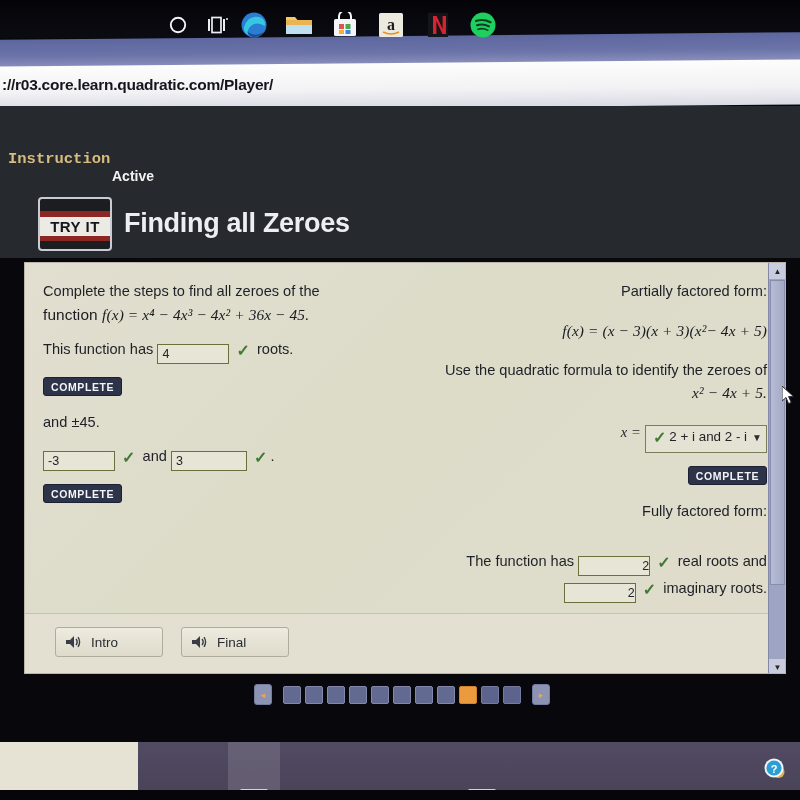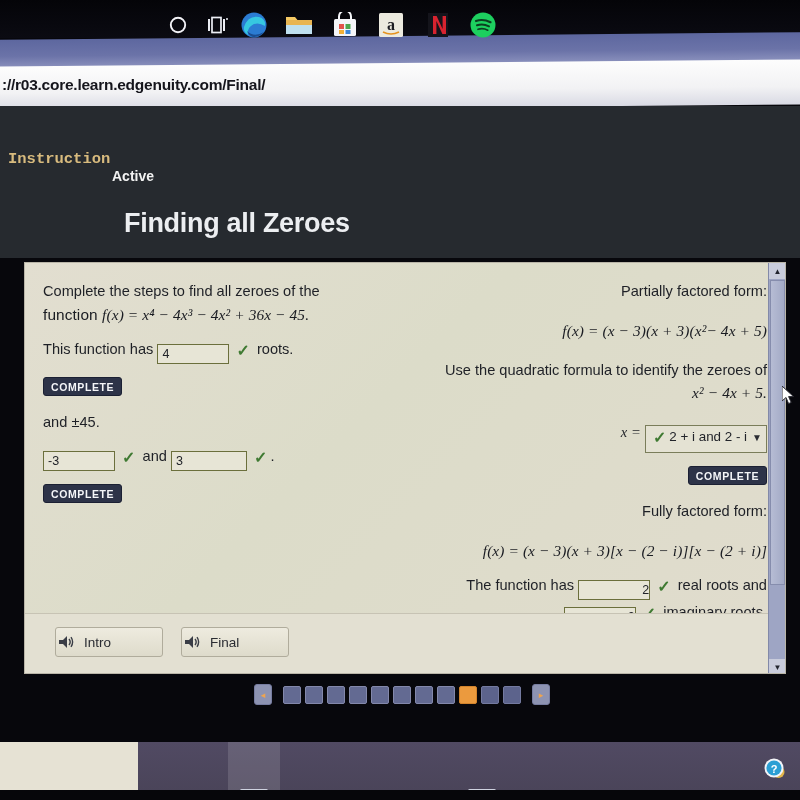--- a/index.html
+++ b/index.html
@@ -170,21 +170,21 @@
   }
 
   
   .audio-btn {
     position: absolute; top: 13px;
     width: 108px; height: 30px;
     background: linear-gradient(180deg,#eeebdf 0%,#dedbcb 100%);
     border: 1px solid #b0ac9c;
     border-radius: 3px;
     display: flex; align-items: center; gap: 9px;
-    padding-left: 2px;
+    padding-left: 9px;
     font-size: 13.5px; color: #2a2c32;
   }
   .audio-intro { left: 30px; }
   .audio-final { left: 156px; }
   .spk { width: 17px; height: 14px; position: relative; flex: 0 0 auto; }
 
   
   .vscroll {
     position: absolute; right: 0; top: 0; width: 17px; height: 412px;
     background: #9ea5c4;
@@ -259,31 +259,36 @@
 </style>
 </head>
 <body>
 
 <div id="screen">
 
   <div class="bezel-top"></div>
   <div class="bezel-blue"></div>
 
   <div class="urlbar">
-    <div class="urlbar-text">://r03.core.learn.edgenuity.com/Final/</div>
+    <div class="urlbar-text">://r03.core.learn.quadratic.com/Player/</div>
   </div>
 
   <div class="chrome-dark-edge"></div>
   <div class="app-chrome"></div>
 
   <div class="tabs">
     <div class="tab tab-instruction">Instruction</div>
     <div class="tab tab-active">Active</div>
   </div>
 
+  <div class="tryit-badge">
+    <div class="tryit-stripe-red"></div>
+    <div class="tryit-stripe-white"></div>
+    <div class="tryit-text">TRY IT</div>
+  </div>
   <div class="page-heading">Finding all Zeroes</div>
 
   <div class="lesson-panel">
 
     <div class="panel-body">
 
       <div class="col col-left">
         <div class="ln">Complete the steps to find all zeroes of the</div>
         <div class="ln eq">
           <span>function </span><span class="mathy">f(x) = x⁴ − 4x³ − 4x² + 36x − 45.</span>
@@ -348,21 +353,20 @@
         <div>
           <span class="complete-badge">COMPLETE</span>
         </div>
 
         <div class="gap-md"></div>
 
         <div class="ln">Fully factored form:</div>
 
         <div class="gap-md"></div>
 
-        <div class="ln eq mathy">f(x) = (x − 3)(x + 3)[x − (2 − i)][x − (2 + i)]</div>
 
         <div class="gap-sm"></div>
 
         <div class="ln">
           <span>The function has</span>
           <span class="answer-box">2</span>
           <span class="check">✓</span>
           <span>real roots and</span>
         </div>
         <div class="ln">

